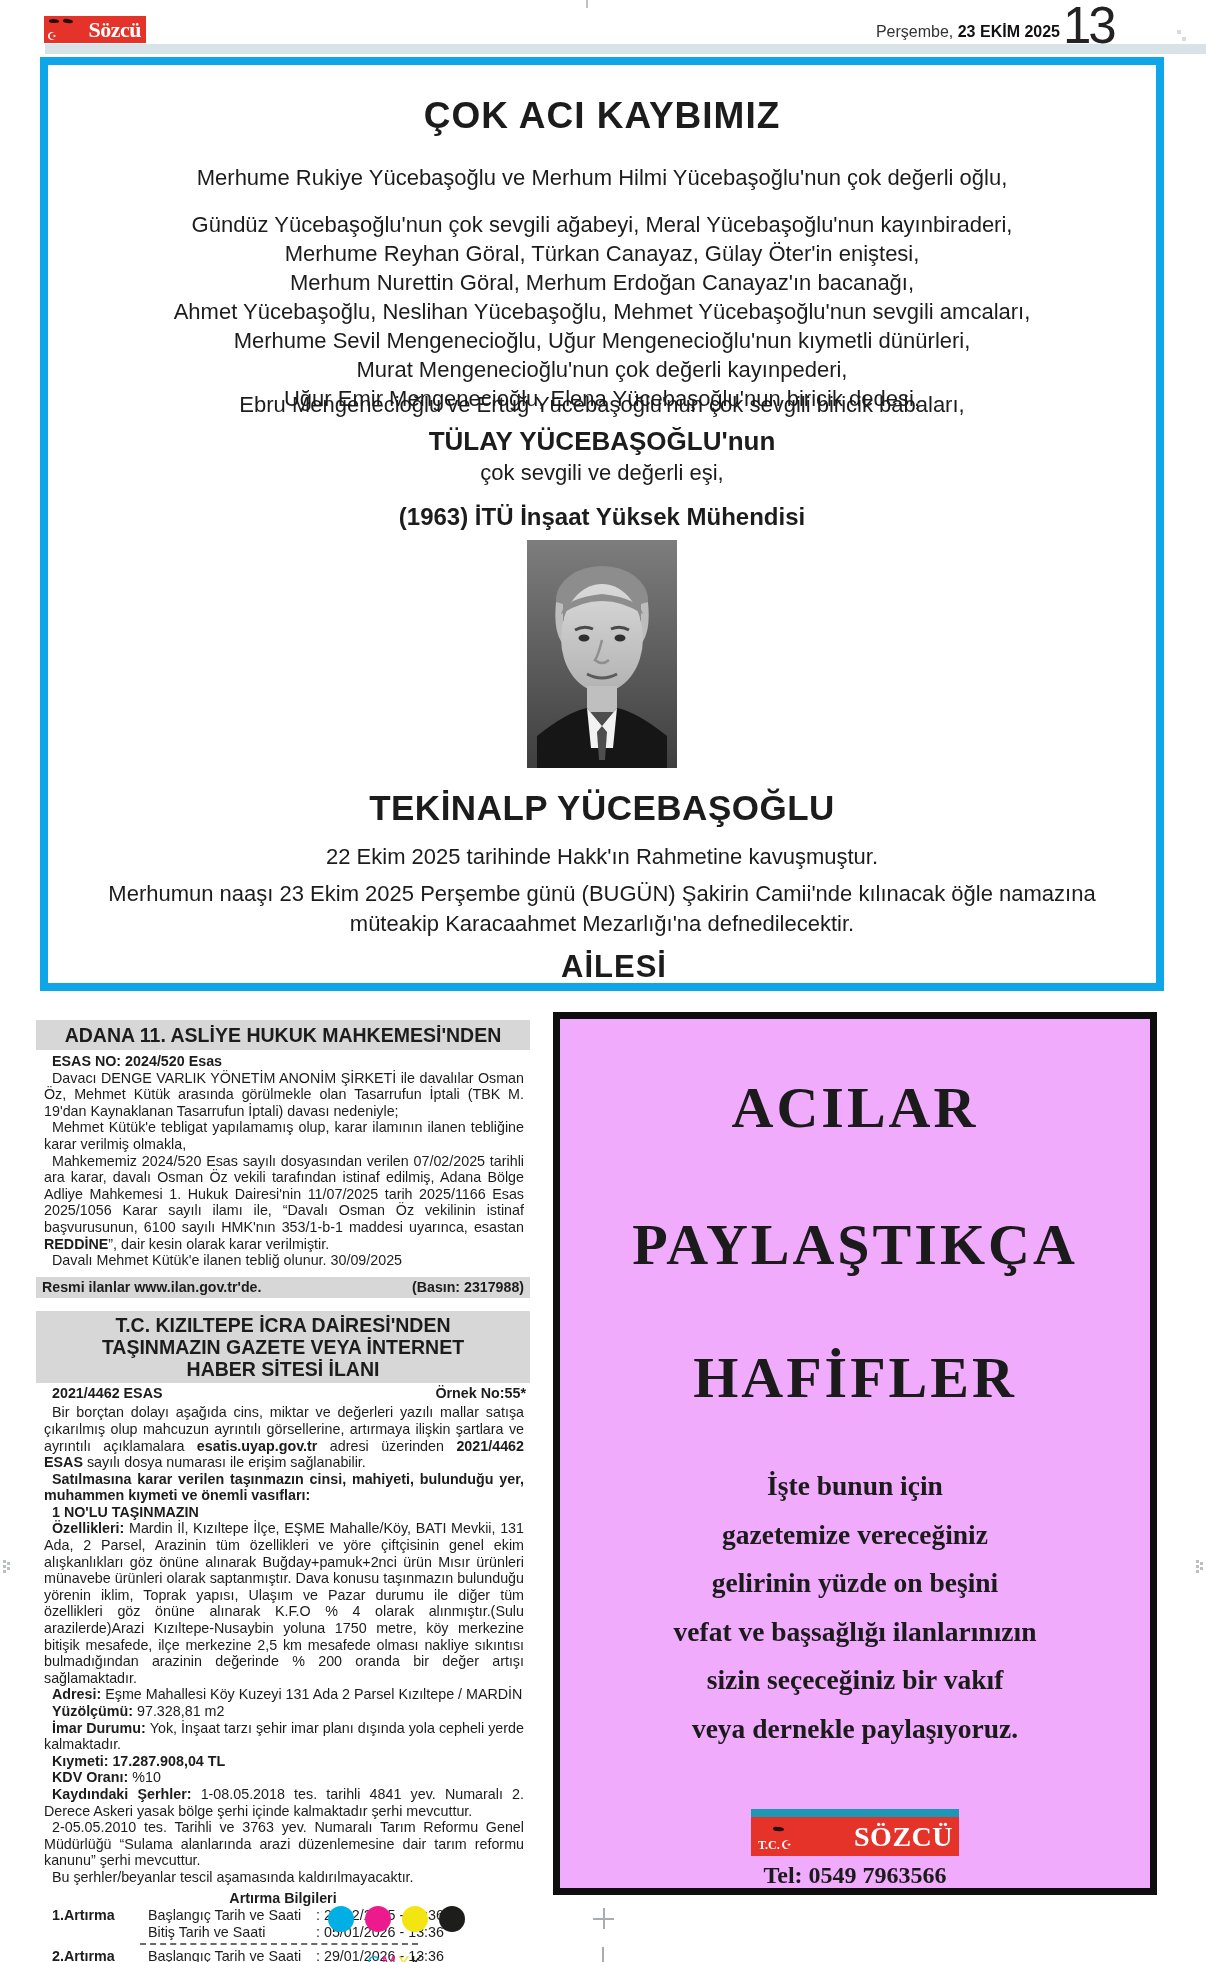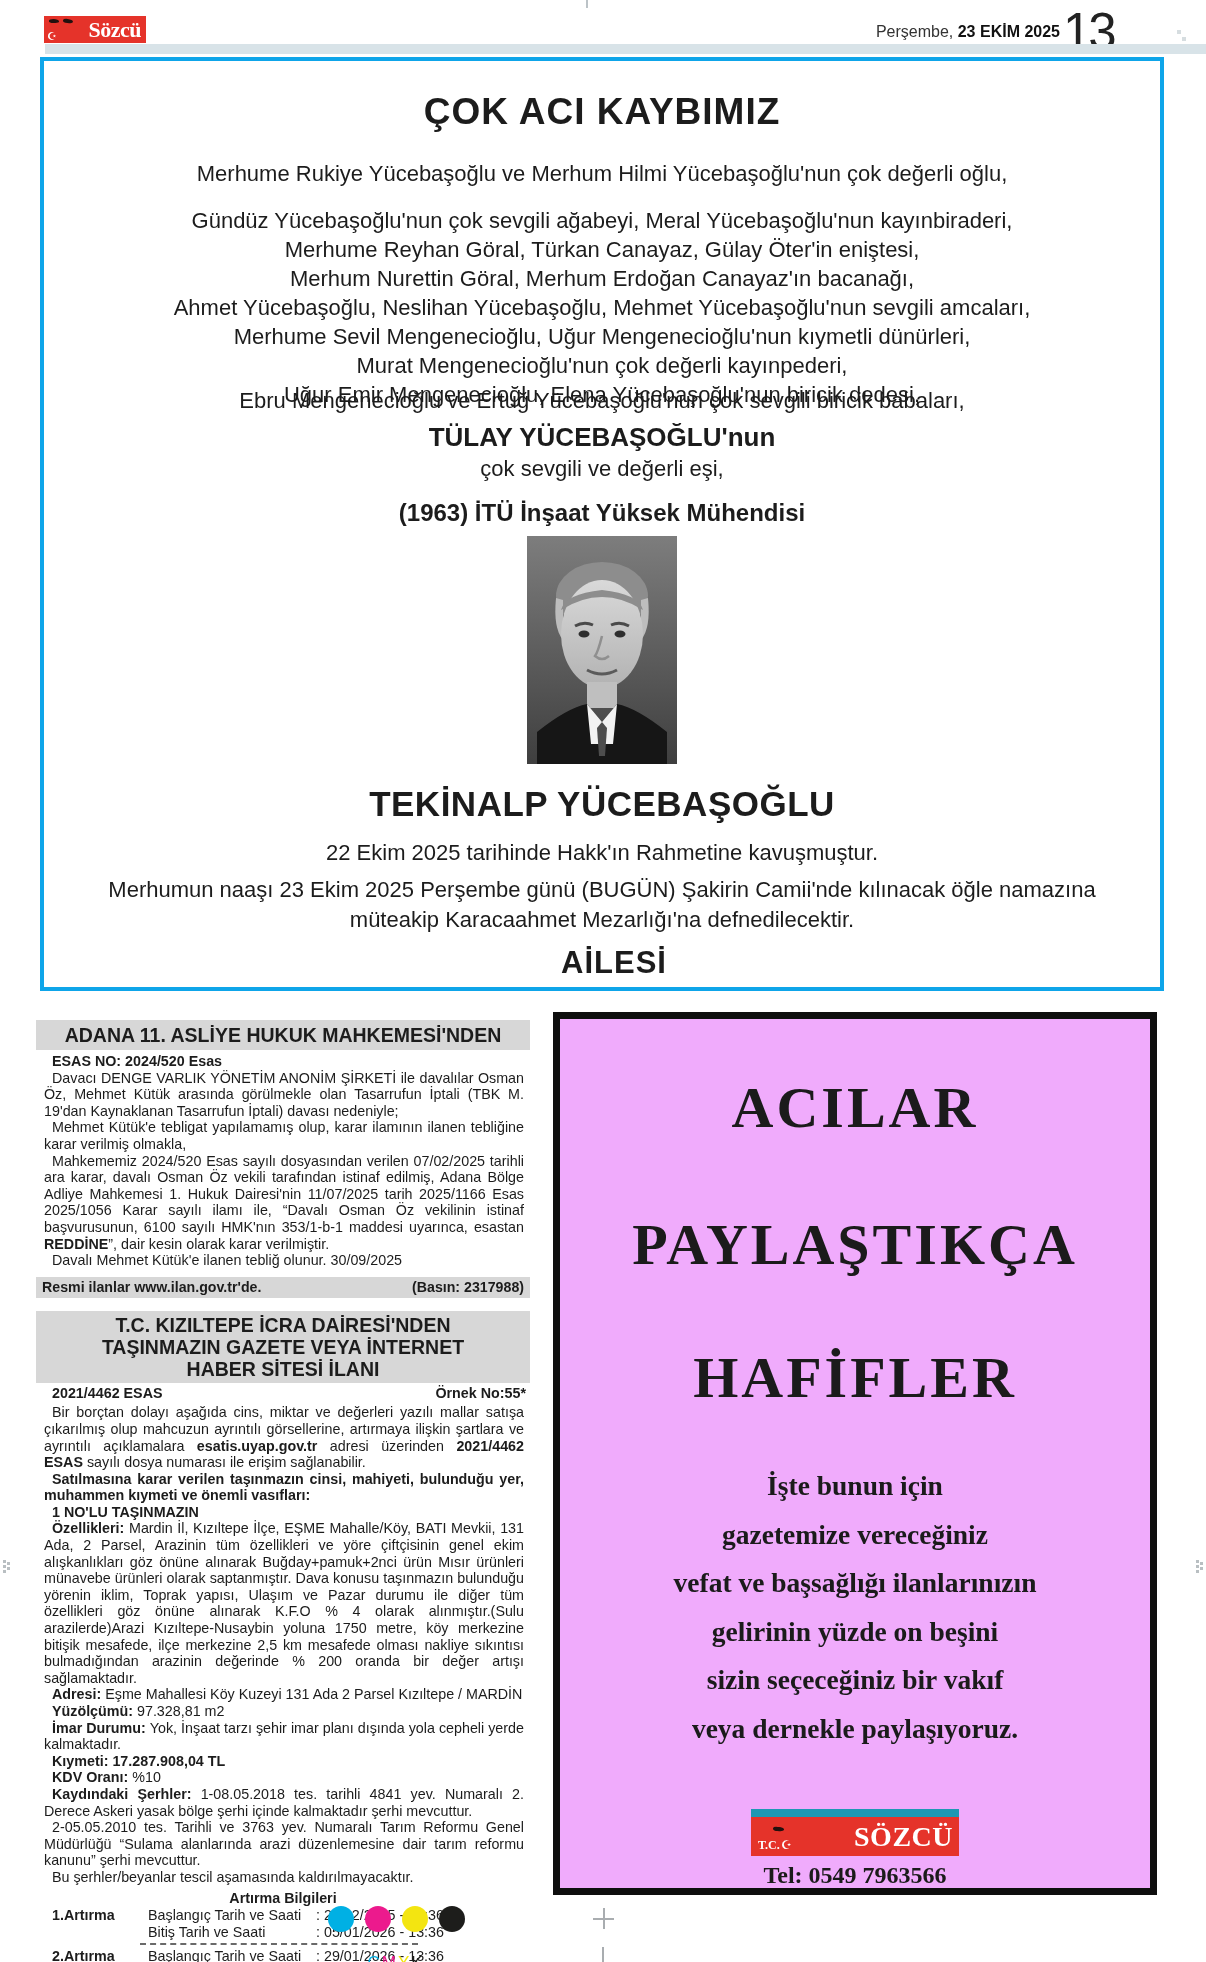--- a/index.html
+++ b/index.html
@@ -8,29 +8,29 @@
 
   
   .m-logo{position:absolute;left:44px;top:16px;width:102px;height:27px;background:#e5332a;display:flex;align-items:center;justify-content:flex-end;padding-right:5px;box-sizing:border-box;}
   .m-logo .brows{position:absolute;left:5px;top:3px;width:26px;height:6px;}
   .brows i{position:absolute;width:10px;height:4px;background:#23100e;border-radius:50% 60% 40% 50%;}
   .brows i:nth-child(2){left:14px;transform:rotate(6deg);}
   .m-logo .cres{position:absolute;left:3px;bottom:1px;color:#ffffff;font-size:11px;line-height:11px;}
   .m-logo .word{color:#ffffff;font-family:"Liberation Serif",serif;font-weight:bold;font-size:22px;letter-spacing:-0.5px;}
   .m-date{position:absolute;left:700px;top:23px;width:360px;text-align:right;font-size:16px;color:#333;}
   .m-date .b{color:#111;}
-  .m-pagenum{position:absolute;left:1063px;top:7px;font-size:51px;font-weight:400;letter-spacing:-3px;color:#222;line-height:50px;}
+  .m-pagenum{position:absolute;left:1063px;top:1px;font-size:51px;font-weight:400;letter-spacing:-3px;color:#222;line-height:50px;}
   .m-regmark{position:absolute;left:1177px;top:30px;width:12px;height:14px;opacity:.8;}
   .m-regmark i{position:absolute;width:4px;height:4px;background:#ccd5d9;}
   .m-regmark i:nth-child(2){top:7px;left:5px;}
   .h-bar{position:absolute;left:45px;top:44px;width:1161px;height:10px;background:#d8e3e8;}
   .t-tick{position:absolute;left:586px;top:0;width:2px;height:8px;background:#bcc3c7;}
 
   
-  .ob-box{position:absolute;left:40px;top:57px;width:1124px;height:934px;border:4px solid #0ea5e9;box-sizing:border-box;text-align:center;background:#fff;}
+  .ob-box{position:absolute;left:40px;top:57px;width:1124px;height:934px;border:8px solid #0ea5e9;box-sizing:border-box;text-align:center;background:#fff;}
   .ob-box>div{position:absolute;left:0;right:0;}
   .ob-title{top:30px;font-size:37px;font-weight:bold;letter-spacing:1px;}
   .ob-p1{top:100px;font-size:22px;}
   .ob-relatives{top:145px;font-size:22px;line-height:29px;}
   .ob-fathers{top:327px;font-size:22px;}
   .ob-spouse{top:361px;font-size:26px;font-weight:bold;}
   .ob-spouseline{top:395px;font-size:22px;}
   .ob-cred{top:438px;font-size:24px;font-weight:bold;}
   .ob-photo{top:475px;}
   .ob-photo .ph{width:150px;height:228px;margin:0 auto;display:block;}
@@ -250,22 +250,22 @@
 </div>
 
 <div class="ad-box">
   <div class="ad-h ad-h1">ACILAR</div>
   <div class="ad-h ad-h2">PAYLAŞTIKÇA</div>
   <div class="ad-h ad-h3">HAFİFLER</div>
   <div class="ad-body">
 
   <div>İşte bunun için</div>
       <div>gazetemize vereceğiniz</div>
+      <div>gelirinin yüzde on beşini</div>
       <div>vefat ve başsağlığı ilanlarınızın</div>
-      <div>gelirinin yüzde on beşini</div>
       <div>sizin seçeceğiniz bir vakıf</div>
       <div>veya dernekle paylaşıyoruz.</div>
     </div>
   <div class="ad-logo">
     <div class="lg">
       <div class="stripe"></div>
       <div class="red">
         <span class="brows">
             <i></i>
             <i></i>

